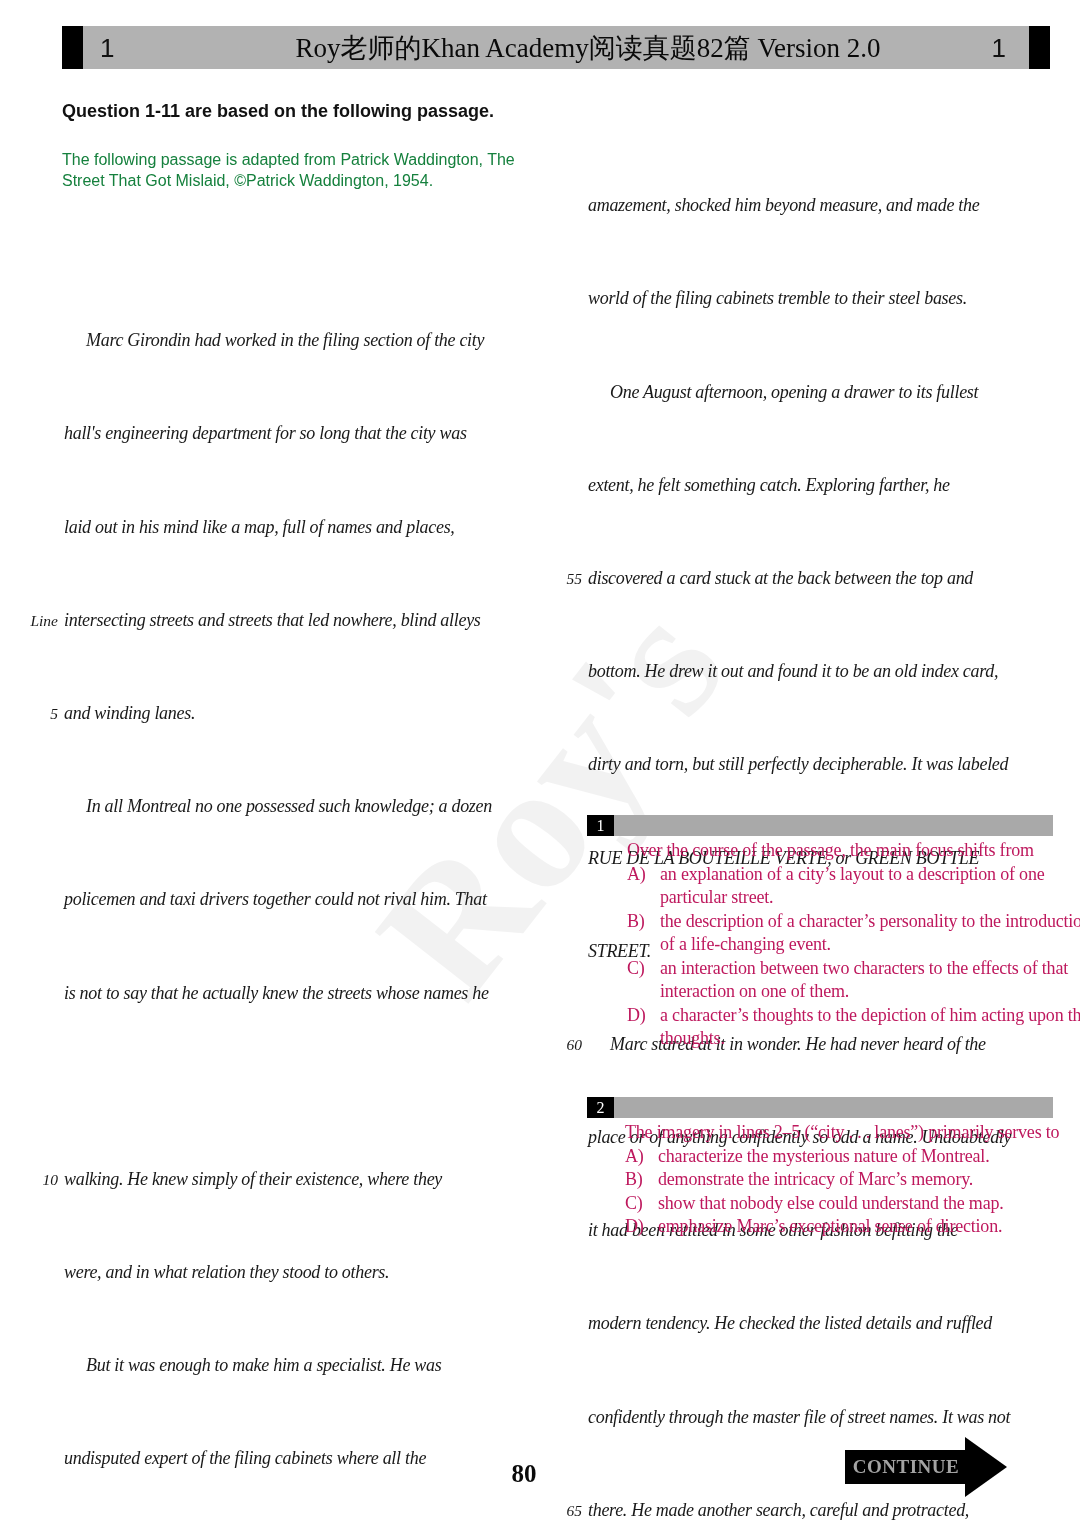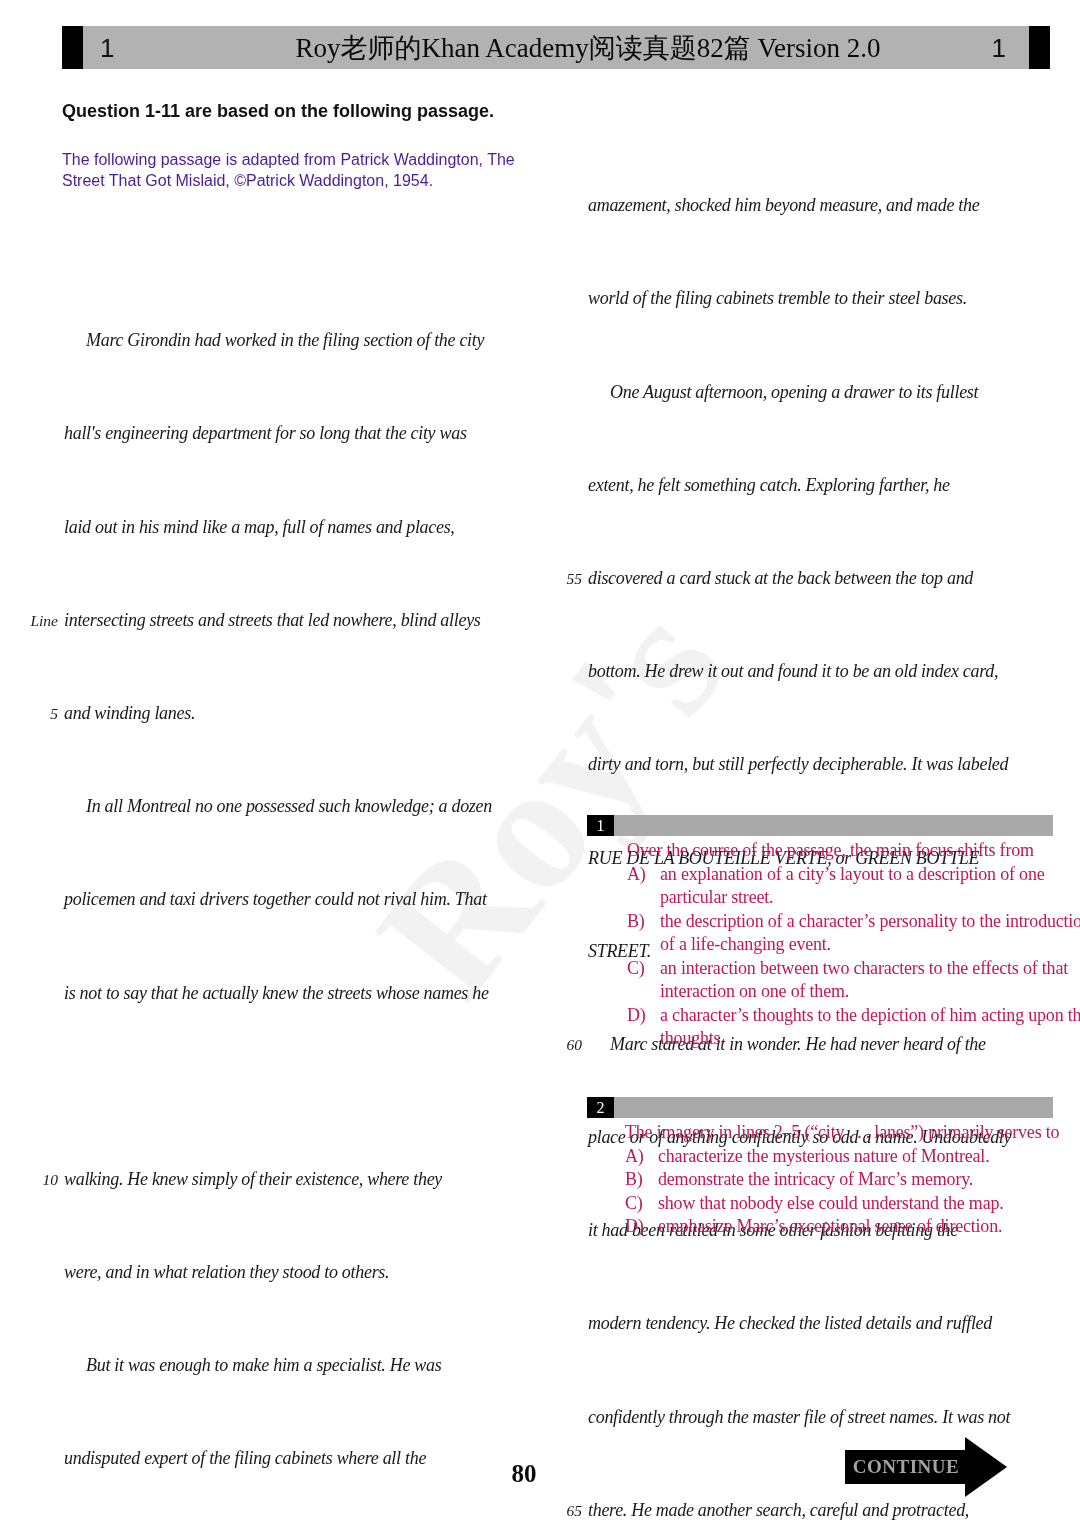--- a/index.html
+++ b/index.html
@@ -14,21 +14,21 @@
   .endcap.right{right:0;}
   .header-num{position:absolute;top:50%;transform:translateY(-50%);font-family:"Liberation Sans",sans-serif;font-size:26px;color:#111;}
   .header-num.left{left:38px;}
   .header-num.right{right:44px;}
   .header-title{position:absolute;left:0;width:100%;top:50%;transform:translateY(-50%);
     text-align:center;font-weight:normal;font-size:27px;color:#0a0a0a;padding-left:32px;}
   
   .q-heading{position:absolute;left:62px;top:101px;width:500px;
     font-family:"Liberation Sans",sans-serif;font-weight:bold;font-size:18px;color:#111;}
   .p-source{position:absolute;left:62px;top:149px;width:458px;
-    font-family:"Liberation Sans",sans-serif;font-size:16px;line-height:21px;color:#4c1d95;}
+    font-family:"Liberation Sans",sans-serif;font-size:16px;line-height:21px;color:#15803d;}
   
   .passage{position:absolute;font-size:18px;letter-spacing:-0.3px;line-height:23.3px;white-space:pre;color:#191919;}
   .passage.left-col{left:28px;top:236px;width:530px;}
   .passage.right-col{left:552px;top:101px;width:528px;}
   .pline{display:flex;height:23.3px;}
   .pline .gutter{flex:0 0 30px;text-align:right;font-style:italic;font-size:15.5px;padding-right:2px;letter-spacing:0;}
   .pline .txt{margin-left:4px;font-style:italic;}
   .pline .txt.indent{padding-left:22px;}
   
   .q-bar{position:absolute;width:466px;height:21px;background:#a9a9a9;}

